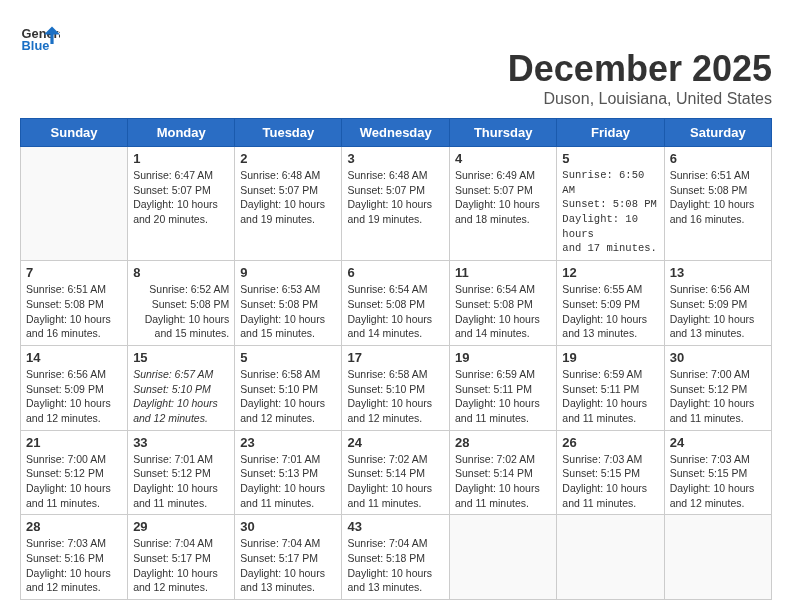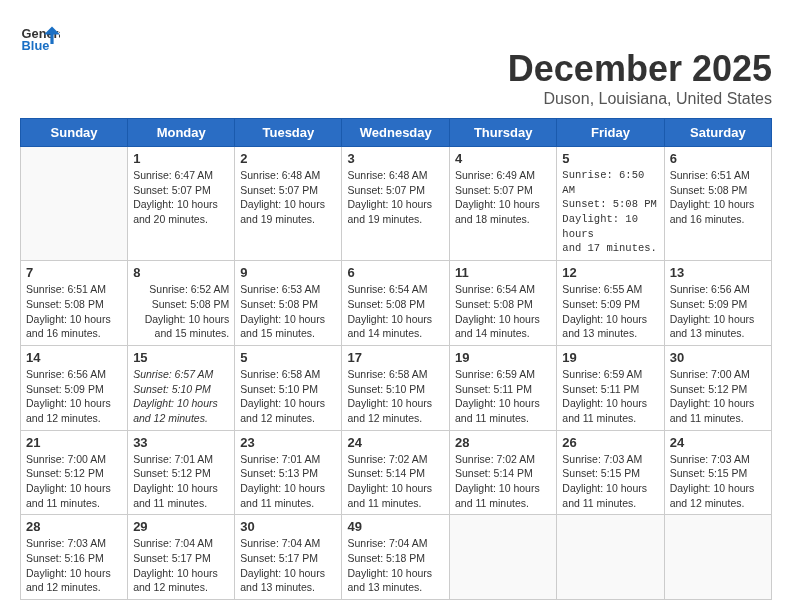--- a/index.html
+++ b/index.html
@@ -320,21 +320,21 @@
 and 12 minutes.</div>
         </td>
         <td>
           <span class="day-num">30</span>
           <div class="day-info" style="white-space: pre-line;">Sunrise: 7:04 AM
 Sunset: 5:17 PM
 Daylight: 10 hours
 and 13 minutes.</div>
         </td>
         <td>
-          <span class="day-num">49</span>
+          <span class="day-num">43</span>
           <div class="day-info" style="white-space: pre-line;">Sunrise: 7:04 AM
 Sunset: 5:18 PM
 Daylight: 10 hours
 and 13 minutes.</div>
         </td>
         <td class="empty"></td>
         <td class="empty"></td>
         <td class="empty"></td>
       </tr>
     </tbody>

